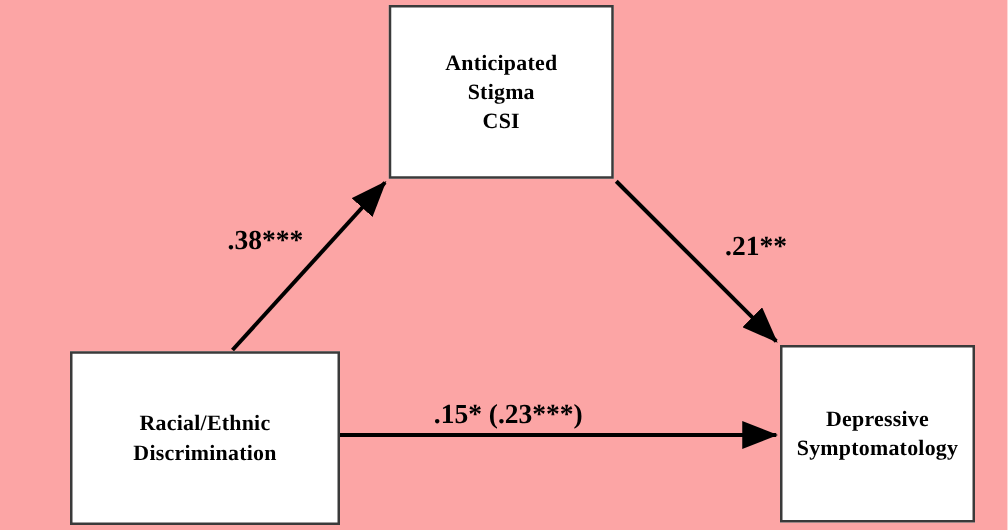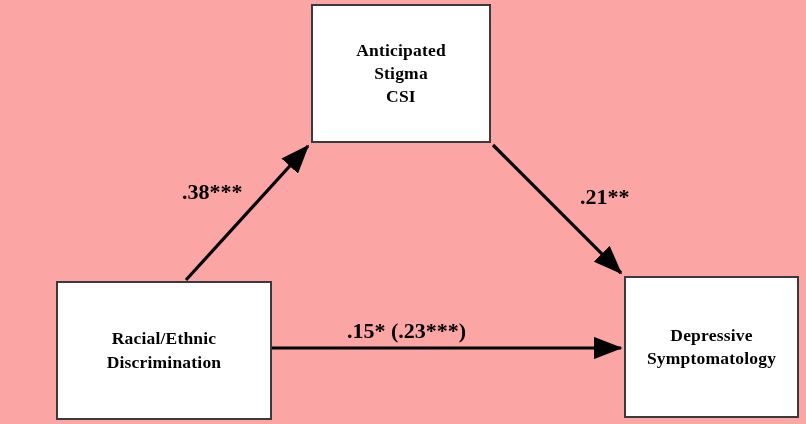--- a/index.html
+++ b/index.html
@@ -53,21 +53,21 @@
   #box-predictor {
     left: 16px;
     top: 281px;
     width: 216px;
     height: 139px;
     margin-left: 40px;
   }
   #box-outcome {
     left: 624px;
     top: 276px;
-    width: 175px;
+    width: 156px;
     height: 142px;
   }
   .path-label {
     position: absolute;
     color: #000000;
     font-size: 22px;
     line-height: 1;
     white-space: nowrap;
     z-index: 3;
   }

